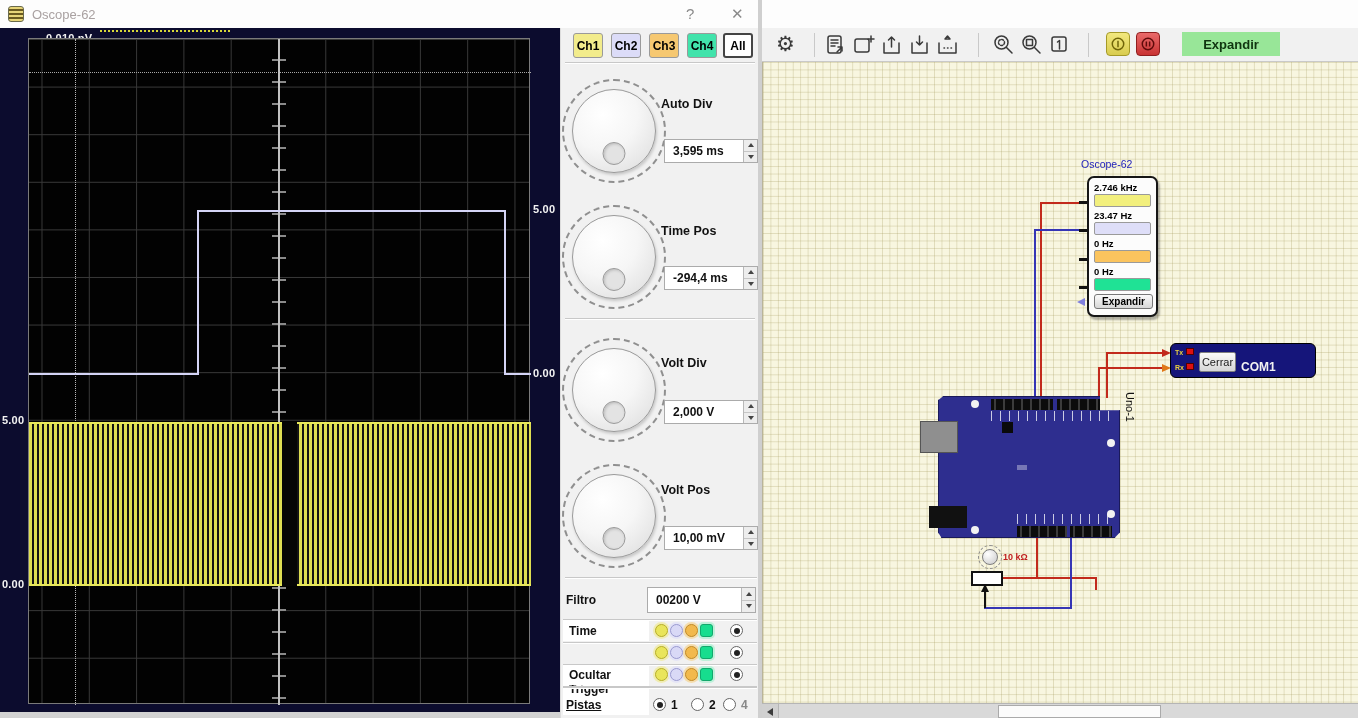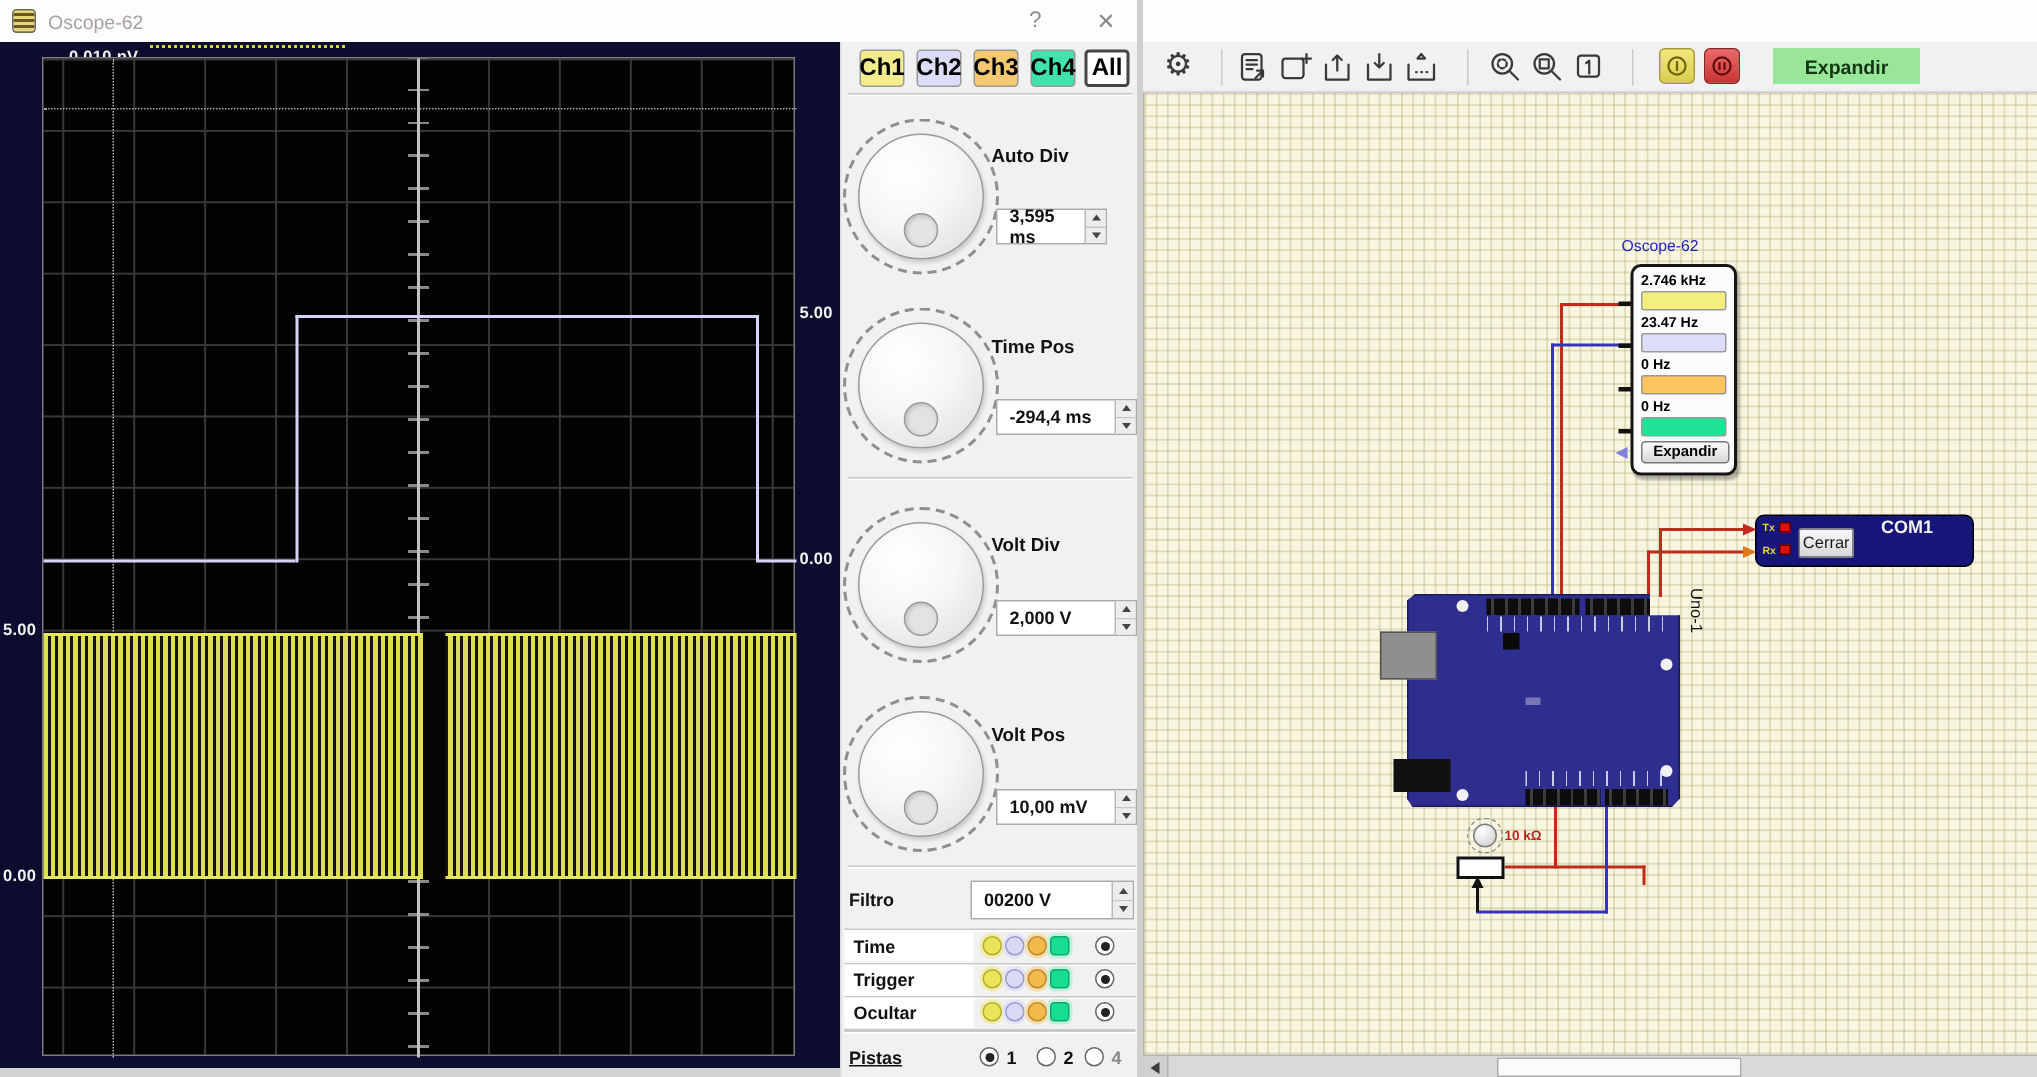--- a/index.html
+++ b/index.html
@@ -21,21 +21,21 @@
     background-size:47.3px 47.6px; background-position:12.5px 0; }
   .scope-label { color:#f2f2f2; font-size:11px; font-weight:bold; letter-spacing:.2px;text-align:right; }
   .trace2 { border:2px solid #d4d4f6; border-bottom:none; }
   .baseline2 { height:2px; background:#d4d4f6; }
   .band1 { background:repeating-linear-gradient(90deg,#dede52 0 3px,#141414 3px 5px);
     border-top:2px solid #e8e85c; border-bottom:2px solid #e8e85c; }
 
   
   .controls { left:560px; top:28px; width:198px; height:690px; background:#f1f1f1; border-left:1px solid #dcdcdc; }
   .chbtn { top:5px; width:30px; height:25px; border:1px solid #9a9a9a; border-radius:3px;
-    font-size:16px; font-weight:bold; display:flex; align-items:center; justify-content:center; cursor:pointer; }
+    font-size:12px; font-weight:bold; display:flex; align-items:center; justify-content:center; cursor:pointer; }
   .chbtn-all { border:2px solid #444; }
   .divider { background:#c8c8c8; box-shadow:0 1px 0 #ffffff; }
   .knob-wrap { width:104px; height:104px; }
   .knob-ticks { position:absolute; inset:0; border-radius:50%; border:2px dashed #8f8f8f; }
   .knob { position:absolute; inset:10px; border-radius:50%; border:1px solid #9a9a9a; cursor:pointer;
     background:radial-gradient(circle at 36% 30%,#ffffff 0%,#f6f6f6 45%,#e7e7e7 75%,#d6d6d6 100%);
     box-shadow:1px 2px 3px rgba(0,0,0,.18); }
   .knob-dot { position:absolute; left:50%; bottom:7px; transform:translateX(-50%); width:23px; height:23px;
     border-radius:50%; background:#e3e3e3; border:1px solid #9a9a9a; box-shadow:inset 1px 1px 3px rgba(0,0,0,.18); }
   .knob-label { font-size:12.5px; font-weight:bold; color:#111; }
@@ -96,21 +96,21 @@
     border:1px solid #777; border-radius:3px; font-size:10px; font-weight:bold; display:flex;
     align-items:center; justify-content:center; cursor:pointer; }
   .pin { position:absolute; width:9px; height:3px; background:#111; }
   .ref-label { position:absolute; font-size:10.5px; color:#2222bb; }
   .com-body { left:1170px; top:343px; width:146px; height:35px; background:#15157a; border:1px solid #000;
     border-radius:6px; cursor:pointer; }
   .com-pinlbl { position:absolute; font-size:7px; font-weight:bold; color:#e8d040; }
   .com-led { position:absolute; width:8px; height:7px; background:#dd1111; border:1px solid #550000; }
   .cerrar { position:absolute; left:28px; top:8px; width:37px; height:20px; background:linear-gradient(#fafafa,#d6d6d6);
     border:1px solid #808080; border-radius:2px; font-size:11px; color:#1a1a1a; display:flex; align-items:center; justify-content:center; cursor:pointer; }
-  .com-name { position:absolute; left:70px; top:0; font-size:12px; font-weight:bold; color:#f2f2f2;margin-left:13px; }
+  .com-name { position:absolute; left:70px; top:16px; font-size:12px; font-weight:bold; color:#f2f2f2; }
   .board { left:938px; top:396px; width:182px; height:142px; background:#2e2e8f; border:1px solid #1a1a5a; cursor:pointer;
     clip-path:polygon(3% 0,89% 0,89% 10%,100% 10%,100% 96%,97% 100%,2% 100%,0 96%,0 3%); }
   .hole { position:absolute; width:8px; height:8px; border-radius:50%; background:#f2f2f2; }
   .header { position:absolute; height:11px; background:repeating-linear-gradient(90deg,#0c0c0c 0 3px,#3c3c3c 3px 5px,#0c0c0c 5px 9px); }
   .pinlabels { position:absolute; height:10px; background:repeating-linear-gradient(90deg,rgba(255,255,255,.75) 0 1px,transparent 1px 9px); }
   .uno-label { font-size:11px; color:#111; writing-mode:vertical-rl; }
   .pot-body { left:971px; top:571px; width:32px; height:15px; background:#ffffff; border:2px solid #111; }
   .pot-dial { left:982px; top:549px; width:16px; height:16px; border-radius:50%; border:1px solid #7d7d7d;
     background:radial-gradient(circle at 35% 30%,#ffffff,#c9c9c9); cursor:pointer; }
   .pot-rays { left:978px; top:545px; width:24px; height:24px; border-radius:50%; border:1px dashed #8f8f8f; }
@@ -164,21 +164,21 @@
     <div class="abs chbtn chbtn-all" style="left: 162px; background-color: rgb(255, 255, 255);">All</div>
     <div class="abs divider" style="left:4px;top:34px;width:190px;height:1px;"></div>
 
     <div class="abs knob-wrap" style="left:1px;top:51px;">
       <div class="knob-ticks"></div>
       <div class="knob">
           <div class="knob-dot"></div>
         </div>
     </div>
     <div class="abs knob-label" style="left:100px;top:69px;">Auto Div</div>
-    <div class="abs valbox" style="left:103px;top:111px;width:74px;">
+    <div class="abs valbox" style="left:103px;top:111px;width:94px;">
       <div class="vtext">3,595 ms</div>
       <div class="spin">
           <div>
             <span class="tri-up"></span>
           </div>
           <div>
             <span class="tri-dn"></span>
           </div>
         </div>
     </div>
@@ -261,21 +261,21 @@
     </div>
     <div class="abs chip chip-y" style="left: 94px; top: 596px; background-color: rgb(233, 229, 91);"></div>
     <div class="abs chip chip-l" style="left: 109px; top: 596px; background-color: rgb(217, 217, 246);"></div>
     <div class="abs chip chip-o" style="left: 124px; top: 596px; background-color: rgb(242, 185, 77);"></div>
     <div class="abs chip chip-g" style="left: 139px; top: 596px; background-color: rgb(23, 221, 142);"></div>
     <div class="abs radio" style="left:169px;top:596px;">
         <span class="dot"></span>
       </div>
     <div class="abs divider" style="left:2px;top:614px;width:194px;height:1px;"></div>
 
-    <div class="abs" style="left:2px;top:593px;width:86px;height:36px;background:#ffffff;margin-top:22px;">
+    <div class="abs" style="left:2px;top:629px;width:86px;height:36px;background:#ffffff;margin-top:22px;">
       <span class="row-label" style="position:absolute;left:6px;top:3px;">Trigger</span>
     </div>
     <div class="abs chip chip-y" style="left: 94px; top: 618px; background-color: rgb(233, 229, 91);"></div>
     <div class="abs chip chip-l" style="left: 109px; top: 618px; background-color: rgb(217, 217, 246);"></div>
     <div class="abs chip chip-o" style="left: 124px; top: 618px; background-color: rgb(242, 185, 77);"></div>
     <div class="abs chip chip-g" style="left: 139px; top: 618px; background-color: rgb(23, 221, 142);"></div>
     <div class="abs radio" style="left:169px;top:618px;">
         <span class="dot"></span>
       </div>
     <div class="abs divider" style="left:2px;top:636px;width:194px;height:1px;"></div>

